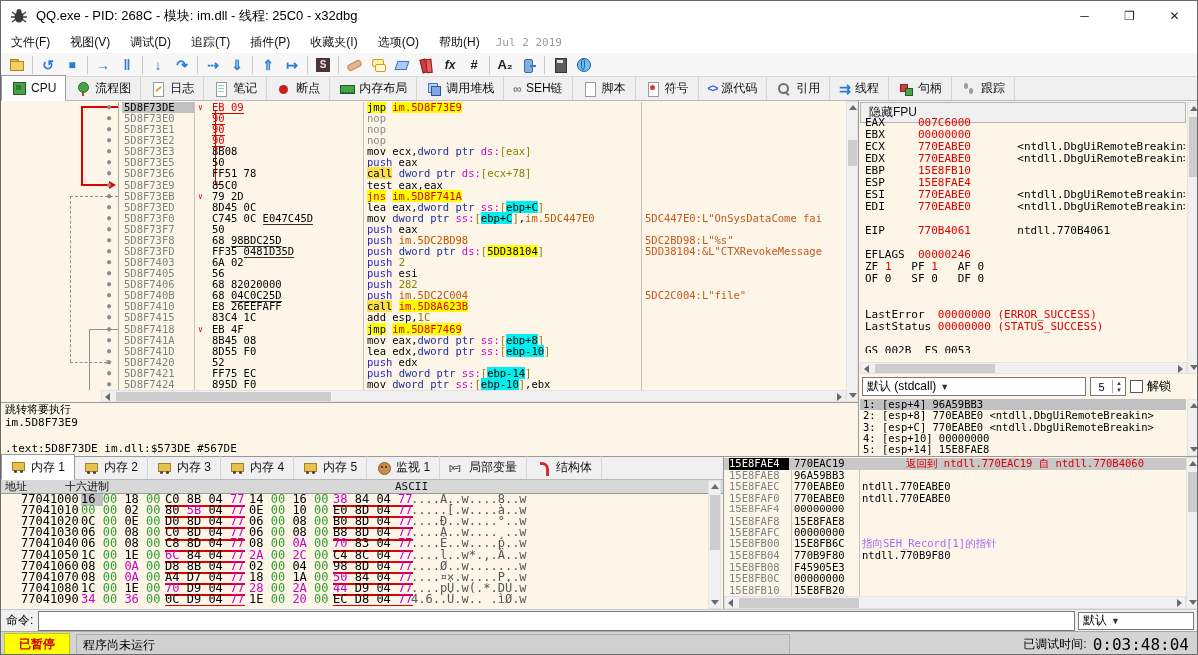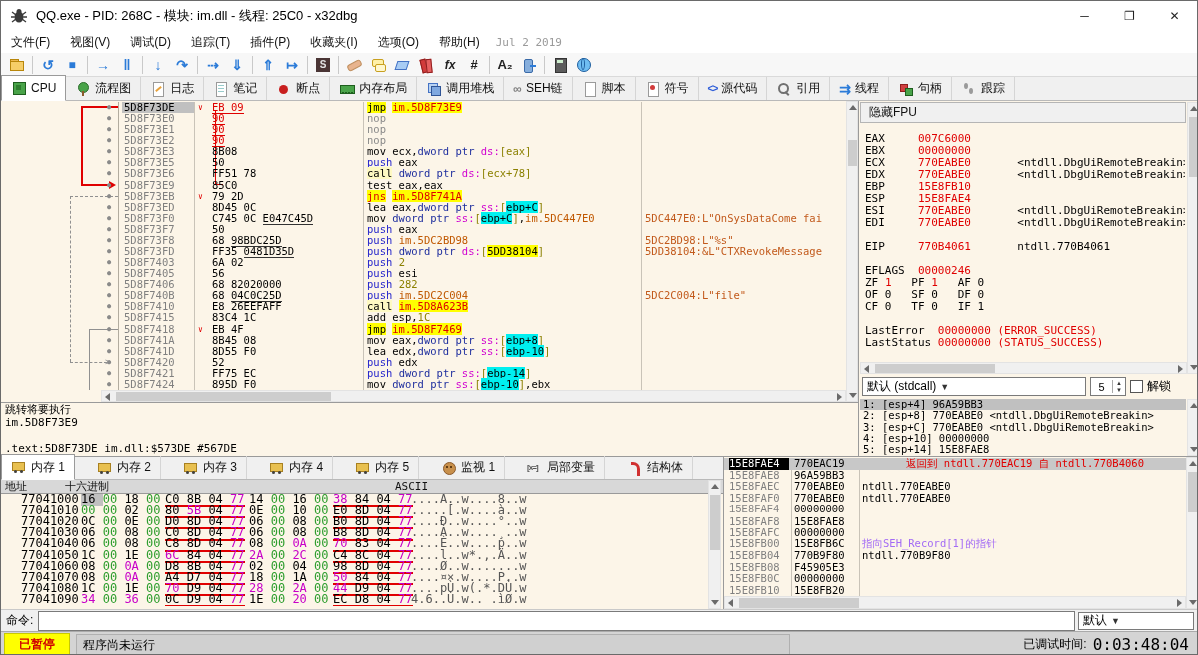--- a/index.html
+++ b/index.html
@@ -80,21 +80,21 @@
   .drow .addr{position:absolute;left:121px;width:70px;color:#808080;padding-left:2px;}
   .drow.sel .addr{background:#C0C0C0;color:#000;}
   .drow .mk{position:absolute;left:197px;width:13px;color:#E00000;font-size:8px;}
   .drow .byt{position:absolute;left:211px;width:148px;color:#000;}
   .drow .ins{position:absolute;left:366px;width:272px;}
   .drow .cmt{position:absolute;left:644px;width:198px;overflow:hidden;color:#C25A1C;}
   .tk-m{color:#000;} .tk-r{color:#000;} .tk-g{color:#8A8A8A;}
   .tk-u{color:#2626CC;} .tk-d{color:#1E2E9E;} .tk-s{color:#D000D0;}
   .tk-mem{color:#8B8000;} .tk-n{color:#8B8000;} .tk-i{color:#C05800;}
   .tk-ky{background:#FFFF00;color:#000;} .tk-ry{background:#FFFF00;color:#DC0000;}
-  .tk-kc{background:#fef9c3;color:#000;} .tk-hc{background:#00F0F0;color:#000;}
+  .tk-kc{background:#fde047;color:#000;} .tk-hc{background:#00F0F0;color:#000;}
   .tk-hy{background:#FFFF00;color:#000;}
   .tk-pa{color:#E00000;border-bottom:1px solid #E00000;}
   .tk-rel{border-bottom:1px solid #333;}
   .tk-red{color:#E00000;}
   
   .jl{position:absolute;}
   .jl.red{background:#E00000;}
   .jl.gray{background:#909090;}
   .jl.dashh{border-top:1px dashed #909090;background:none;}
   .jl.dashv{border-left:1px dashed #909090;background:none;}
@@ -107,35 +107,35 @@
   .arl{border-top:4px solid transparent;border-bottom:4px solid transparent;border-right:5px solid #6A6A6A;}
   .arr{border-top:4px solid transparent;border-bottom:4px solid transparent;border-left:5px solid #6A6A6A;}
   .aru{border-left:4px solid transparent;border-right:4px solid transparent;border-bottom:5px solid #6A6A6A;}
   .ard{border-left:4px solid transparent;border-right:4px solid transparent;border-top:5px solid #6A6A6A;}
   
   .infobox{position:absolute;top:301px;left:0;width:857px;height:54px;background:#FCF5E8;border-top:1px solid #9A9A9A;font-size:11px;}
   .infobox div{padding-left:4px;line-height:13px;}
   
   .rightpane{position:absolute;top:0;left:857px;width:341px;height:355px;background:#FCF5E8;border-left:1px solid #9A9A9A;box-sizing:border-box;}
   .fpubtn{position:absolute;top:1px;left:1px;right:13px;height:19px;background:#F0F0F0;border:1px solid #B5B5B5;font-size:12px;color:#111;display:flex;align-items:center;padding-left:8px;}
-  #regLines{position:absolute;top:32px;left:6px;right:14px;height:236px;overflow:hidden;}
+  #regLines{position:absolute;top:16px;left:6px;right:14px;height:236px;overflow:hidden;}
   .rline{position:absolute;left:0;width:100%;height:12px;line-height:12px;font-size:11px;white-space:pre;color:#000;}
   .convrow{position:absolute;top:275px;left:3px;height:21px;display:flex;align-items:center;gap:4px;font-size:12px;}
   .combo{background:#FFF;border:1px solid #7A7A7A;height:19px;display:flex;align-items:center;padding:0 4px;box-sizing:border-box;}
   .combo .cv{font-size:12px;}
   .spin{background:#FFF;border:1px solid #7A7A7A;width:36px;height:19px;display:flex;align-items:center;box-sizing:border-box;}
   .spin .sv{flex:1;text-align:center;font-size:11px;}
   .spin .sarr{width:12px;display:flex;flex-direction:column;align-items:center;gap:1px;border-left:1px solid #AAA;}
   .cbx{width:11px;height:11px;background:#FFF;border:1px solid #555;}
   #args{position:absolute;top:298px;left:1px;right:13px;height:57px;overflow:hidden;}
   .aline{position:absolute;left:0;width:100%;height:11.3px;line-height:11.3px;font-size:10.5px;white-space:pre;padding-left:3px;box-sizing:border-box;}
   .aline.sel{background:#C0C0C0;}
   
   .bottom{position:absolute;top:455px;left:0;width:1198px;height:153px;background:#FCF5E8;border-top:1px solid #9A9A9A;box-sizing:border-box;}
-  .btabs{position:absolute;top:0;left:0;width:722px;height:23px;background:#F0F0F0;display:flex;align-items:flex-end;border-bottom:1px solid #B9B9B9;box-sizing:border-box;gap:13px;}
+  .btabs{position:absolute;top:0;left:0;width:722px;height:23px;background:#F0F0F0;display:flex;align-items:flex-end;border-bottom:1px solid #B9B9B9;box-sizing:border-box;}
   .dumphdr{position:absolute;top:23px;left:0;width:722px;height:14px;background:#D8D8D8;border-bottom:1px solid #9A9A9A;font-size:11px;box-sizing:border-box;}
   .dumphdr span{position:absolute;top:0;line-height:13px;color:#111;}
   #hexRows{position:absolute;top:37px;left:0;width:707px;height:112px;overflow:hidden;}
   .hrow{position:absolute;left:16px;width:707px;height:11.1px;line-height:11.2px;font-size:12px;white-space:pre;}
   .hrow .ha{position:absolute;left:4px;color:#000;}
   .hgrp{position:absolute;}
   .hgrp.ptr{border-bottom:2px solid #E00000;}
   .hx-b{color:#000;} .hx-z{color:#2E9E2E;} .hx-p{color:#C800C8;}
   .bsel{background:#C0C0C0;}
   .hascii{position:absolute;left:394px;color:#555;}
@@ -411,21 +411,20 @@
           <div class="rline" style="top: 48px;"><span>EBP     </span><span class="tk-red">15E8FB10</span></div>
           <div class="rline" style="top: 60px;"><span>ESP     </span><span class="tk-red">15E8FAE4</span></div>
           <div class="rline" style="top: 72px;"><span>ESI     </span><span class="tk-red">770EABE0</span><span>       &lt;ntdll.DbgUiRemoteBreakin&gt;</span></div>
           <div class="rline" style="top: 84px;"><span>EDI     </span><span class="tk-red">770EABE0</span><span>       &lt;ntdll.DbgUiRemoteBreakin&gt;</span></div>
           <div class="rline" style="top: 96px;"></div>
           <div class="rline" style="top: 108px;"><span>EIP     </span><span class="tk-red">770B4061</span><span>       ntdll.770B4061</span></div>
           <div class="rline" style="top: 120px;"></div>
           <div class="rline" style="top: 132px;"><span>EFLAGS  </span><span class="tk-red">00000246</span></div>
           <div class="rline" style="top: 144px;"><span>ZF </span><span class="tk-red">1</span><span>   PF </span><span class="tk-red">1</span><span>   AF 0</span></div>
           <div class="rline" style="top: 156px;"><span>OF 0   SF 0   DF 0</span></div>
-          <div class="rline" style="top: 168px;"><span>CF 0   TF 0   IF 1</span></div>
           <div class="rline" style="top: 180px;"></div>
           <div class="rline" style="top: 192px;"><span>LastError  </span><span class="tk-red">00000000 (ERROR_SUCCESS)</span></div>
           <div class="rline" style="top: 204px;"><span>LastStatus </span><span class="tk-red">00000000 (STATUS_SUCCESS)</span></div>
           <div class="rline" style="top: 216px;"></div>
           <div class="rline" style="top: 228px;"><span>GS 002B  FS 0053</span></div>
         </div>
       <div class="sb" style="left:1px;top:261px;width:327px;height:12px;">
         <span class="ar arl" style="left:3px;top:2px;"></span>
         <div class="th" style="left:14px;top:1px;width:120px;height:9px;"></div>
         <span class="ar arr" style="right:3px;top:2px;"></span>

